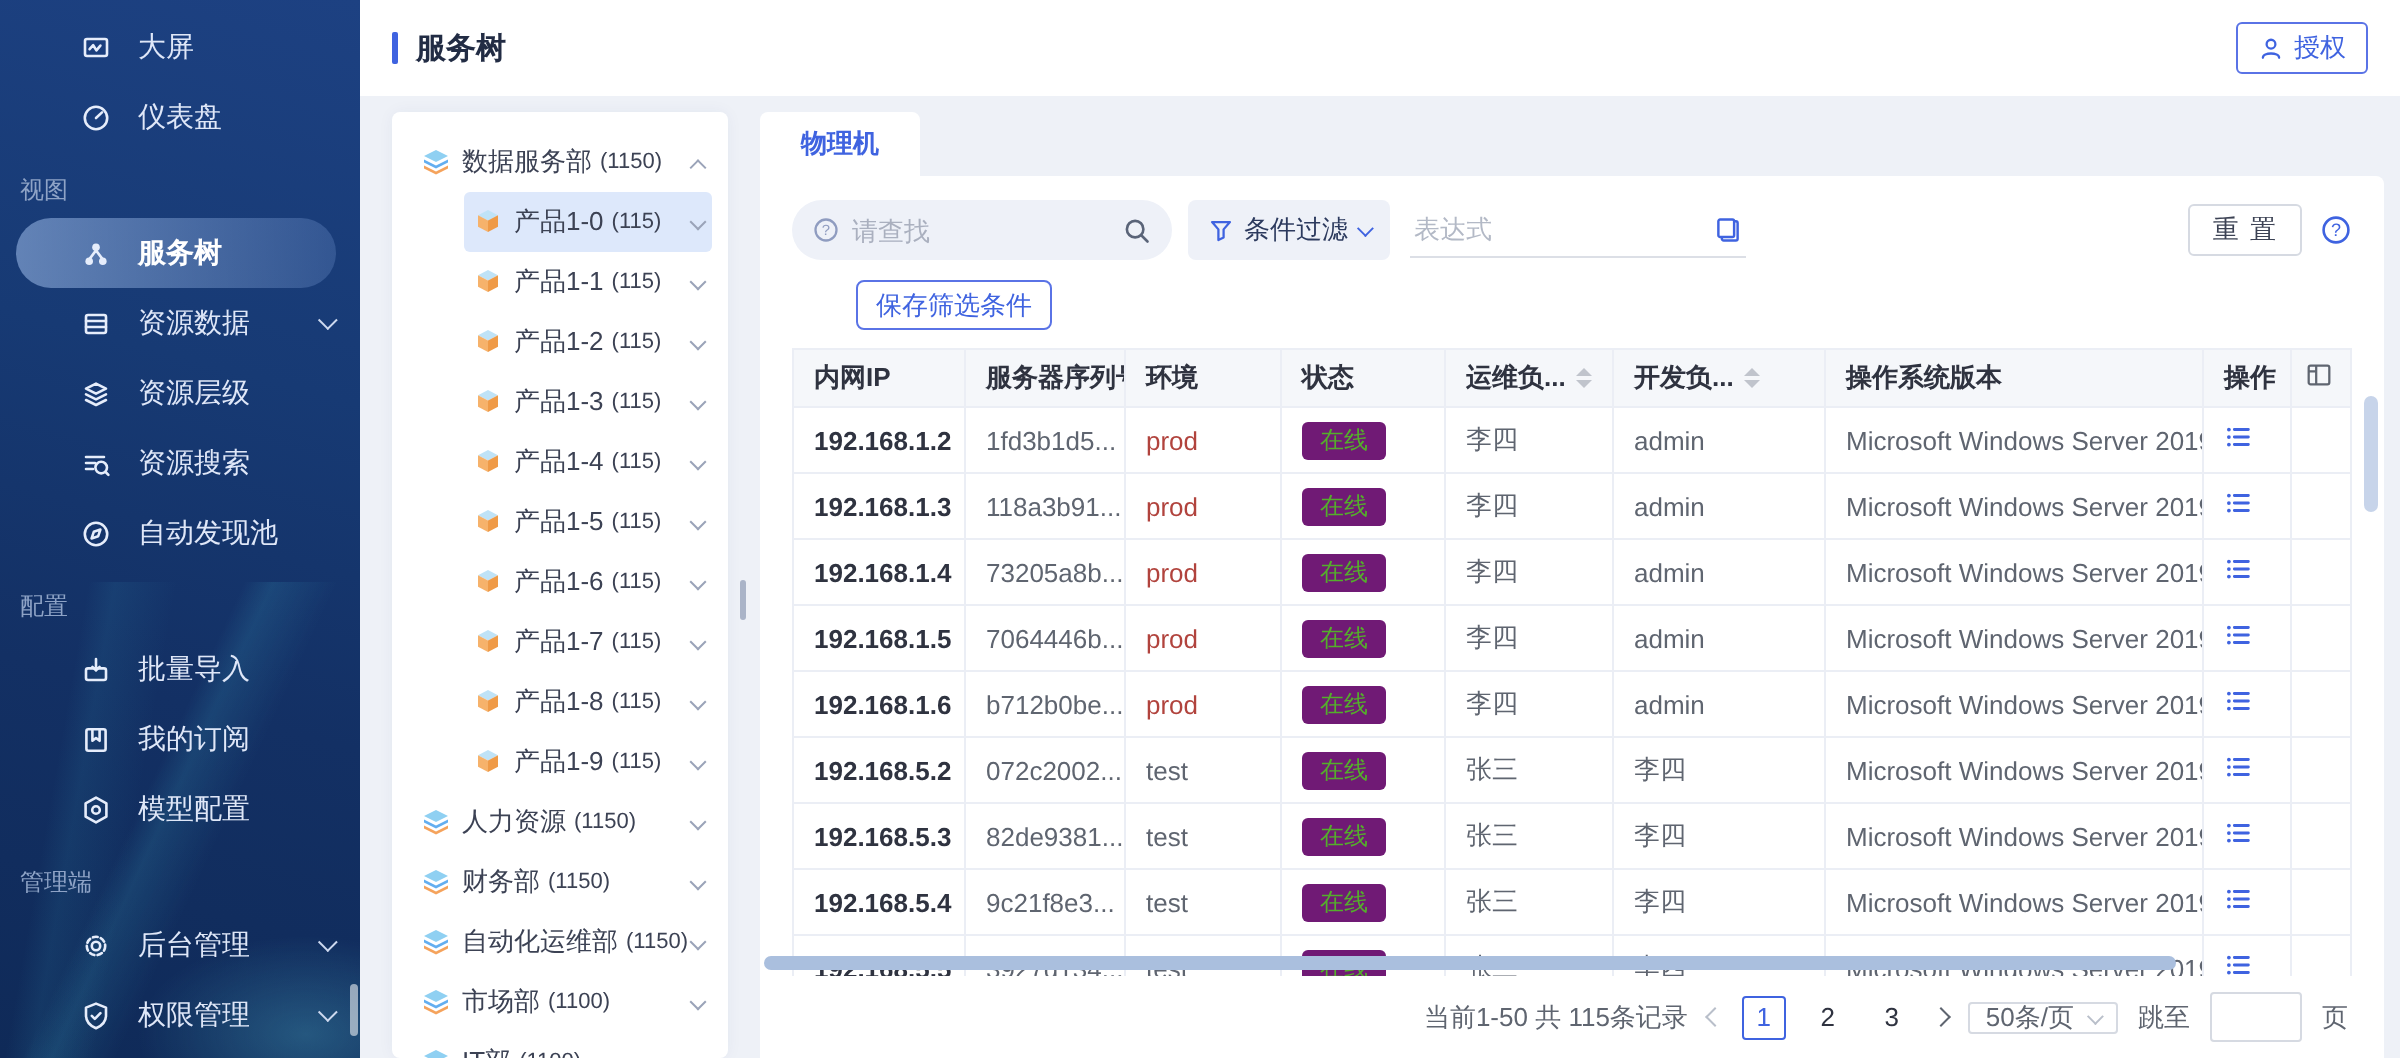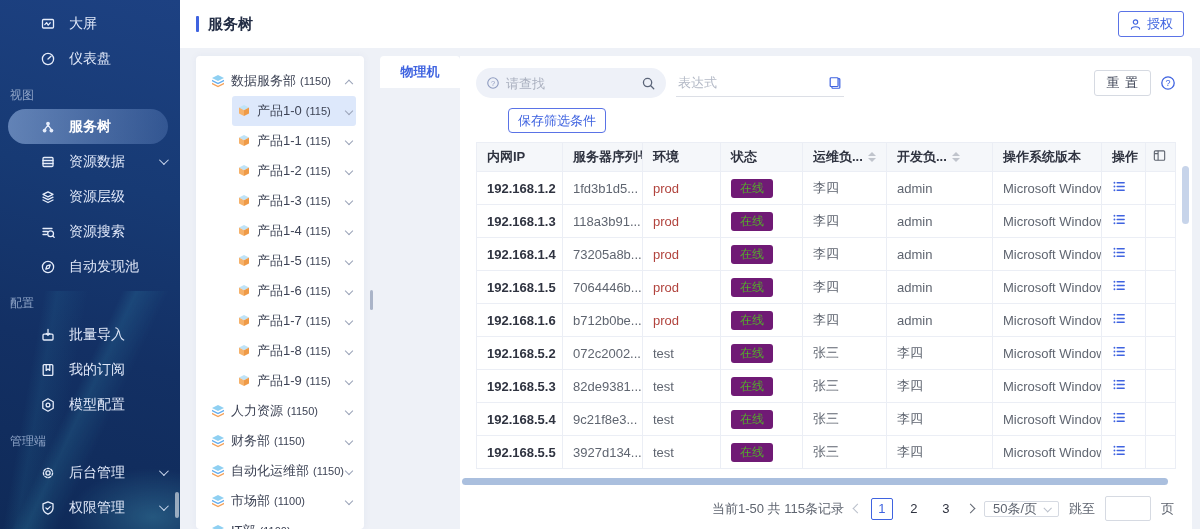--- a/index.html
+++ b/index.html
@@ -43,21 +43,21 @@
   .t-label { margin-left:5px; font-size:13px; }
   .t-count { margin-left:4px; font-size:11px; }
   .t-chev { margin-left:auto; width:6px; height:6px; border-right:1.4px solid #9aa3b8; border-bottom:1.4px solid #9aa3b8; transform:rotate(45deg); flex:none; }
   .t-chev.up { transform:rotate(-135deg) translate(-2px,-2px); }
   .ticon { width:16px; height:16px; flex:none; }
 
   .gap-col { width:16px; flex:none; position:relative; }
   .resizer { position:absolute; left:6px; top:234px; width:3px; height:20px; background:#aab4c8; border-radius:2px; cursor:col-resize; }
 
   
-  .main-col { flex:1; min-width:0; display:flex; flex-direction:row; }
+  .main-col { flex:1; min-width:0; display:flex; flex-direction:column; }
   .tab-row { height:32px; flex:none; display:flex; }
   .tab { width:80px; background:#fff; border-radius:4px 4px 0 0; display:flex; align-items:center; justify-content:center; color:#3f63e0; font-weight:bold; font-size:13px; cursor:pointer; }
   .panel { flex:1; min-height:0; background:#fff; position:relative; display:flex; flex-direction:column; padding:12px 16px 0; border-radius:0 4px 0 0; }
 
   
   .toolbar { flex:none; height:30px; display:flex; align-items:center; }
   .search-box { width:190px; height:30px; background:#eef1f8; border-radius:16px; display:flex; align-items:center; padding:0 10px; gap:6px; }
   .search-box input { flex:1; min-width:0; border:none; background:transparent; outline:none; font-size:13px; color:#333; }
   .search-box input::placeholder { color:#aab0bf; }
   .filter-btn { margin-left:8px; height:30px; background:#eef1f8; border-radius:4px; display:flex; align-items:center; gap:5px; padding:0 10px; color:#2c3a5e; cursor:pointer; flex:none; }
@@ -412,20 +412,27 @@
               </g>
               <text x="8" y="11" text-anchor="middle" font-size="8.5" fill="#8f9cc0" font-family="Liberation Sans, sans-serif">?</text>
             </svg>
           <input type="text" placeholder="请查找" style="">
           <svg width="15" height="15" viewBox="0 0 16 16">
               <g fill="none" stroke="#5a6478" stroke-width="1.4" stroke-linecap="round">
                 <circle cx="7" cy="7" r="4.4"></circle>
                 <path d="M10.4 10.4 L13.6 13.6"></path>
               </g>
             </svg>
+        </div>
+        <div class="filter-btn">
+          <svg width="13" height="13" viewBox="0 0 16 16">
+              <path d="M2.5 2.5 H13.5 L9.6 7 V12 L6.4 13.6 V7 Z" fill="none" stroke="#3f63e0" stroke-width="1.4" stroke-linejoin="round"></path>
+            </svg>
+          <span>条件过滤</span>
+          <span class="filter-chev"></span>
         </div>
         <div class="expr-box">
           <input type="text" placeholder="表达式" style="">
           <svg width="14" height="14" viewBox="0 0 16 16">
               <g fill="none" stroke="#3f63e0" stroke-width="1.4" stroke-linejoin="round">
                 <path d="M11.5 3 H12.5 A1 1 0 0 1 13.5 4 V13 A1 1 0 0 1 12.5 14 H5.5 A1 1 0 0 1 4.5 13 V12"></path>
                 <rect x="2.5" y="2" width="9" height="10" rx="1"></rect>
               </g>
             </svg>
         </div>

